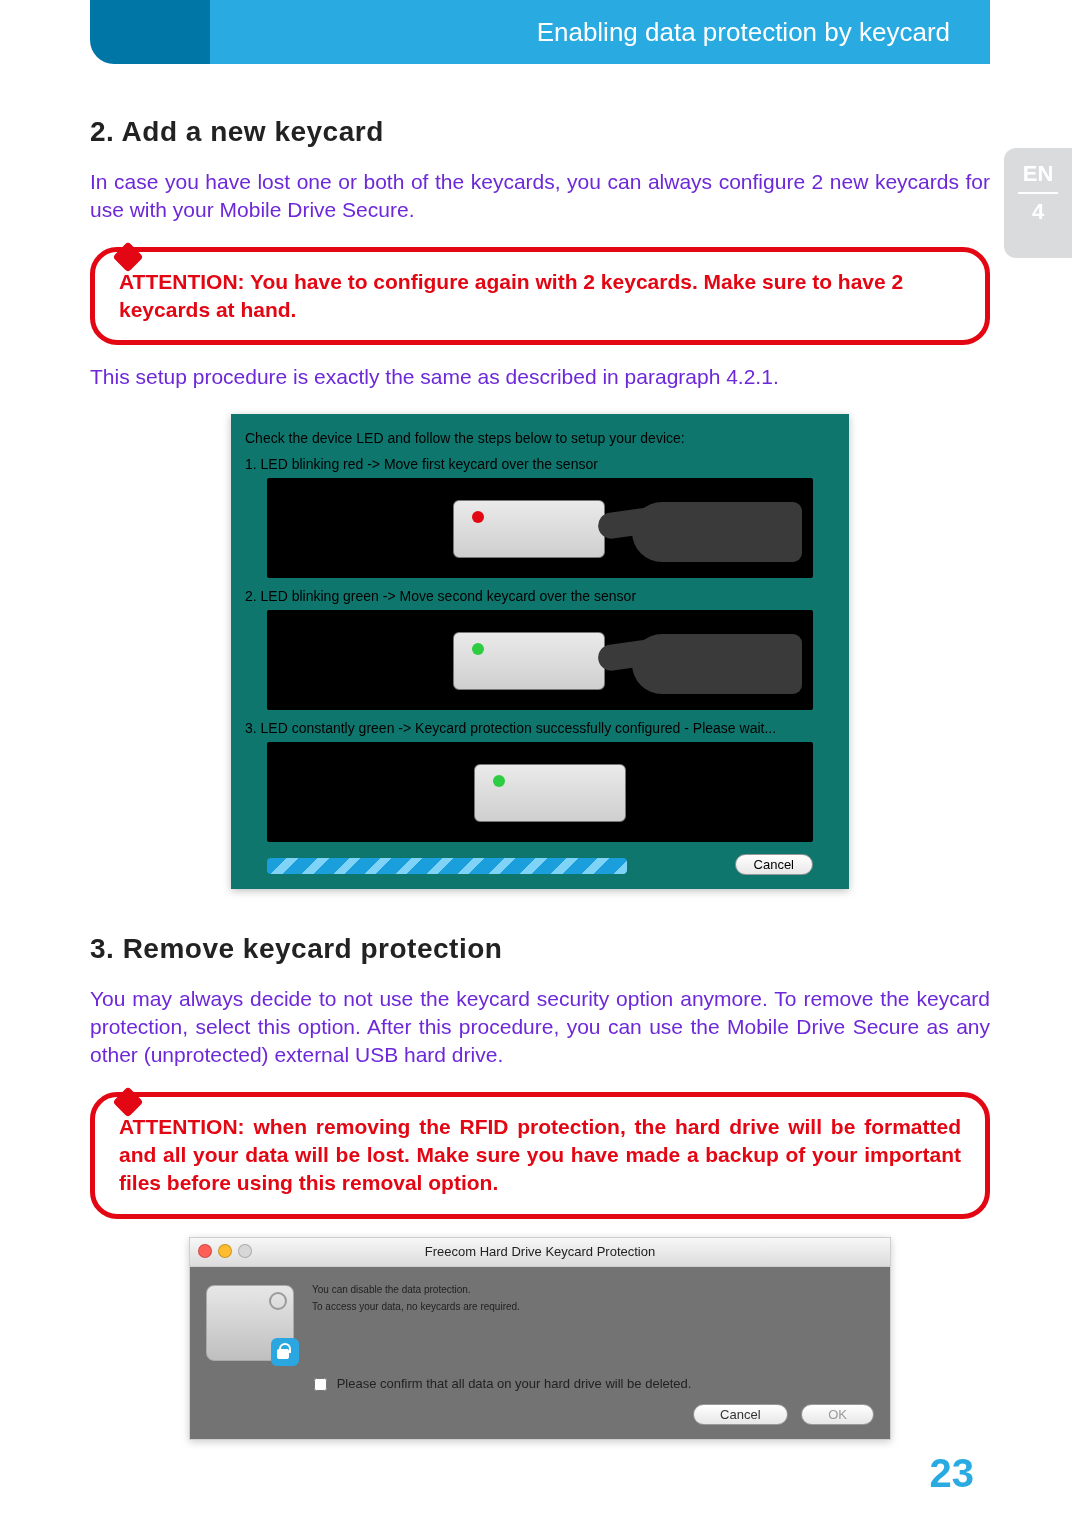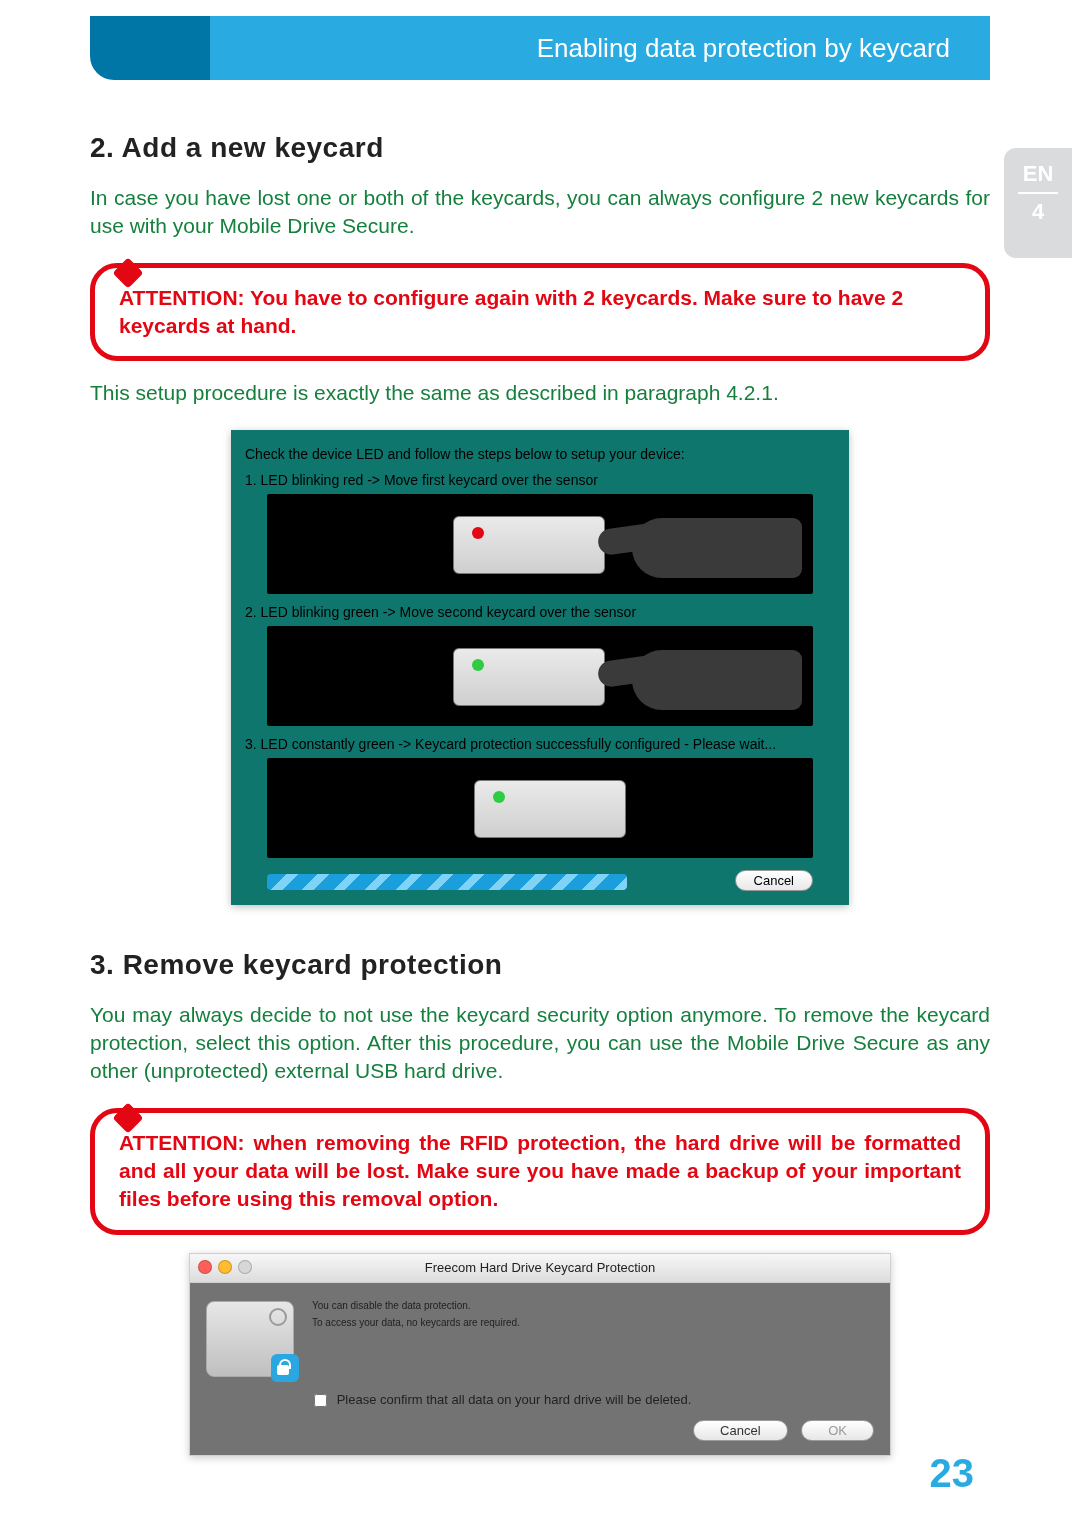--- a/index.html
+++ b/index.html
@@ -1,27 +1,27 @@
 <!DOCTYPE html>
 <html><head>
 <meta charset="utf-8">
 <style>
   html,body{margin:0;padding:0;background:#fff;font-family:"Segoe UI",Arial,Helvetica,sans-serif;color:#222;}
-  .page{box-sizing:border-box;width:1080px;height:1532px;margin:0 auto;position:relative;padding:16px 90px 0 90px;}
+  .page{box-sizing:border-box;width:1080px;height:1532px;margin:0 auto;position:relative;padding:0 90px 0 90px;}
   
   .hdr{display:flex;height:64px;margin-bottom:52px;}
   .hdr-tab{width:120px;background:#0076a6;border-bottom-left-radius:24px;}
   .hdr-bar{flex:1;background:#29abe2;display:flex;align-items:center;justify-content:flex-end;padding-right:40px;color:#fff;font-size:26px;font-weight:400;}
   
   .langtab{position:absolute;right:8px;top:148px;width:68px;height:110px;background:#d9dbdc;border-top-left-radius:12px;border-bottom-left-radius:12px;color:#fff;text-align:center;font-weight:700;font-size:22px;box-sizing:border-box;padding-top:14px;line-height:1.1;}
   .langtab .rule{height:2px;background:#fff;margin:6px 14px;}
   
   .content{padding:0 0 0 0;}
   h3{font-size:28px;font-weight:700;margin:0 0 20px 0;color:#222;letter-spacing:.5px;}
-  p.body{font-size:21px;line-height:1.35;margin:0 0 22px 0;color:#15803d;}
+  p.body{font-size:21px;line-height:1.35;margin:0 0 22px 0;color:#6d28d9;}
   
   .attn{position:relative;border:5px solid #e30613;border-radius:27px;padding:16px 24px;margin:0 0 18px 0;}
   .attn::before{content:"";position:absolute;top:-6px;left:22px;width:22px;height:22px;background:#e30613;border-radius:4px;transform:rotate(45deg);}
   .attn .txt{color:#e30613;font-weight:700;font-size:21px;line-height:1.35;}
   
   .wizard-shot{width:590px;margin:10px auto 44px auto;background:#0f766e;box-shadow:0 2px 8px rgba(0,0,0,.25);padding:12px 14px 14px 14px;font-family:"Lucida Grande",Arial,sans-serif;font-size:14px;color:#000;}
   .wizard-shot .intro{margin:4px 0 10px 0;}
   .wizard-shot .step{margin:6px 0 6px 0;}
   .wizard-shot .img{background:#000;height:100px;border-radius:2px;position:relative;margin:4px 22px 10px 22px;overflow:hidden;}
   .device{position:absolute;left:34%;top:22px;width:150px;height:56px;background:linear-gradient(#eaeaea,#cfcfcf);border:1px solid #777;border-radius:6px;}

